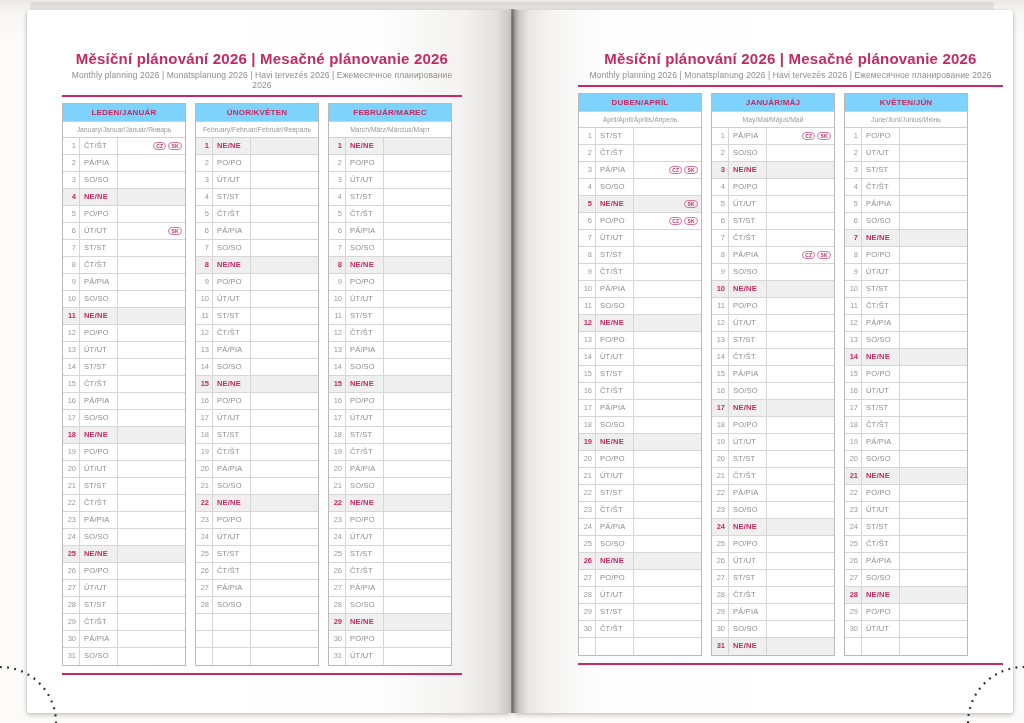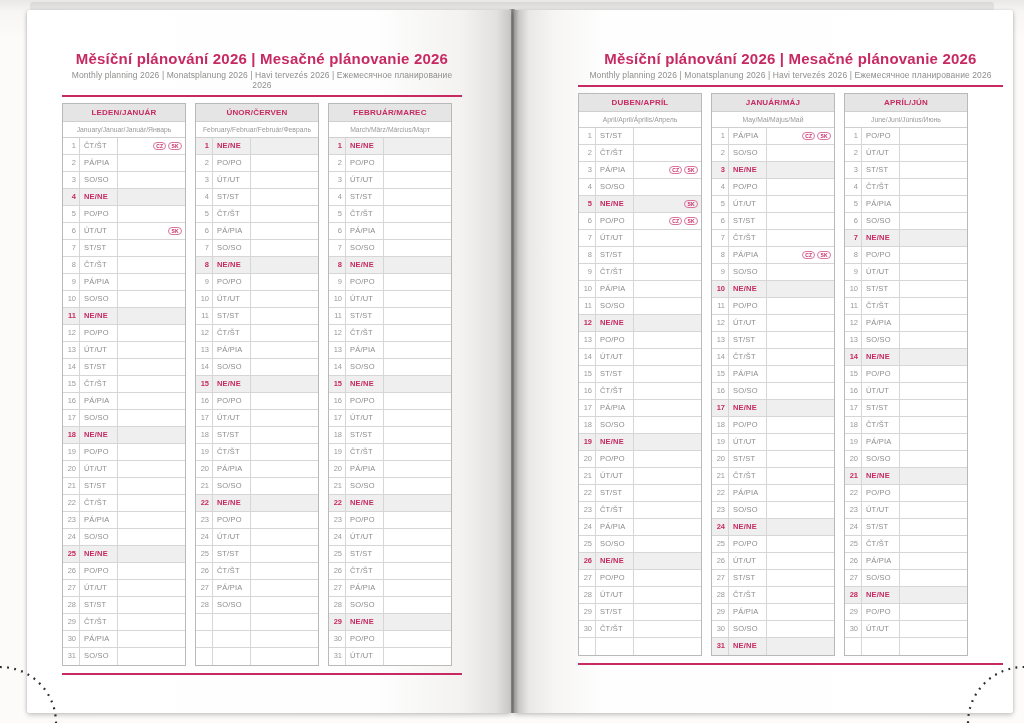--- a/index.html
+++ b/index.html
@@ -21,21 +21,21 @@
     background:linear-gradient(to right,#d8d7d5,#7e7d7b 55%,#aaa9a7);}
   .content{position:absolute;top:0;}
   .page.left .content{left:35px;width:400px;}
   .page.right .content{left:64px;width:425px;}
   .title{margin-top:40px;text-align:center;font-size:15px;font-weight:bold;letter-spacing:.2px;}
   .subtitle{margin-top:3px;text-align:center;font-size:8.5px;color:#8f8e8d;letter-spacing:.1px;}
   .rule{margin-top:5px;height:2px;}
   .months{display:flex;gap:9px;margin-top:6px;}
   .month{width:124px;box-sizing:border-box;border:1px solid #b9b9b9;background:#fff;font-size:7.5px;}
   .m-head{height:17px;line-height:17px;text-align:center;font-weight:bold;font-size:8px;
-    letter-spacing:.2px;background:#e5e5e5;border-bottom:1px solid #cfcfcf;}
+    letter-spacing:.2px;background:#7dd3fc;border-bottom:1px solid #cfcfcf;}
   .m-sub{height:15px;line-height:15px;text-align:center;color:#9b9a99;font-size:6.8px;
     border-bottom:1px solid #cfcfcf;background:#fff;}
   .m-row{display:flex;height:17px;box-sizing:border-box;border-bottom:1px solid #d6d6d6;background:#fff;}
   .m-row:last-child{border-bottom:none;}
   .c-num{width:17px;box-sizing:border-box;text-align:right;padding-right:3px;line-height:16px;
     color:#9b9a99;border-right:1px solid #d6d6d6;}
   .c-dow{width:38px;box-sizing:border-box;padding-left:4px;line-height:16px;color:#8d8c8b;
     letter-spacing:.2px;border-right:1px solid #d6d6d6;}
   .c-note{flex:1;display:flex;justify-content:flex-end;align-items:center;gap:2px;padding-right:3px;}
   .m-row.sunday{background:#efefef;}
@@ -216,21 +216,21 @@
             <span class="c-dow">PÁ/PIA</span>
             <div class="c-note"></div>
           </div>
           <div class="m-row">
             <span class="c-num">31</span>
             <span class="c-dow">SO/SO</span>
             <div class="c-note"></div>
           </div>
         </div>
         <div class="month">
-          <div class="m-head" style="color: rgb(199, 42, 98);">ÚNOR/ČERVEN</div>
+          <div class="m-head" style="color: rgb(199, 42, 98);">ÚNOR/KVĚTEN</div>
           <div class="m-sub">February/Februar/Február/Февраль</div>
           <div class="m-row sunday">
             <span class="c-num" style="color: rgb(199, 42, 98);">1</span>
             <span class="c-dow" style="color: rgb(199, 42, 98);">NE/NE</span>
             <div class="c-note"></div>
           </div>
           <div class="m-row">
             <span class="c-num">2</span>
             <span class="c-dow">PO/PO</span>
             <div class="c-note"></div>
@@ -877,21 +877,21 @@
             <span class="c-dow">SO/SO</span>
             <div class="c-note"></div>
           </div>
           <div class="m-row sunday">
             <span class="c-num" style="color: rgb(199, 42, 98);">31</span>
             <span class="c-dow" style="color: rgb(199, 42, 98);">NE/NE</span>
             <div class="c-note"></div>
           </div>
         </div>
         <div class="month">
-          <div class="m-head" style="color: rgb(199, 42, 98);">APRÍL/JÚN</div>
+          <div class="m-head" style="color: rgb(199, 42, 98);">KVĚTEN/JÚN</div>
           <div class="m-sub">June/Juni/Június/Июнь</div>
           <div class="m-row">
             <span class="c-num">1</span>
             <span class="c-dow">PO/PO</span>
             <div class="c-note"></div>
           </div>
           <div class="m-row">
             <span class="c-num">2</span>
             <span class="c-dow">ÚT/UT</span>
             <div class="c-note"></div>

